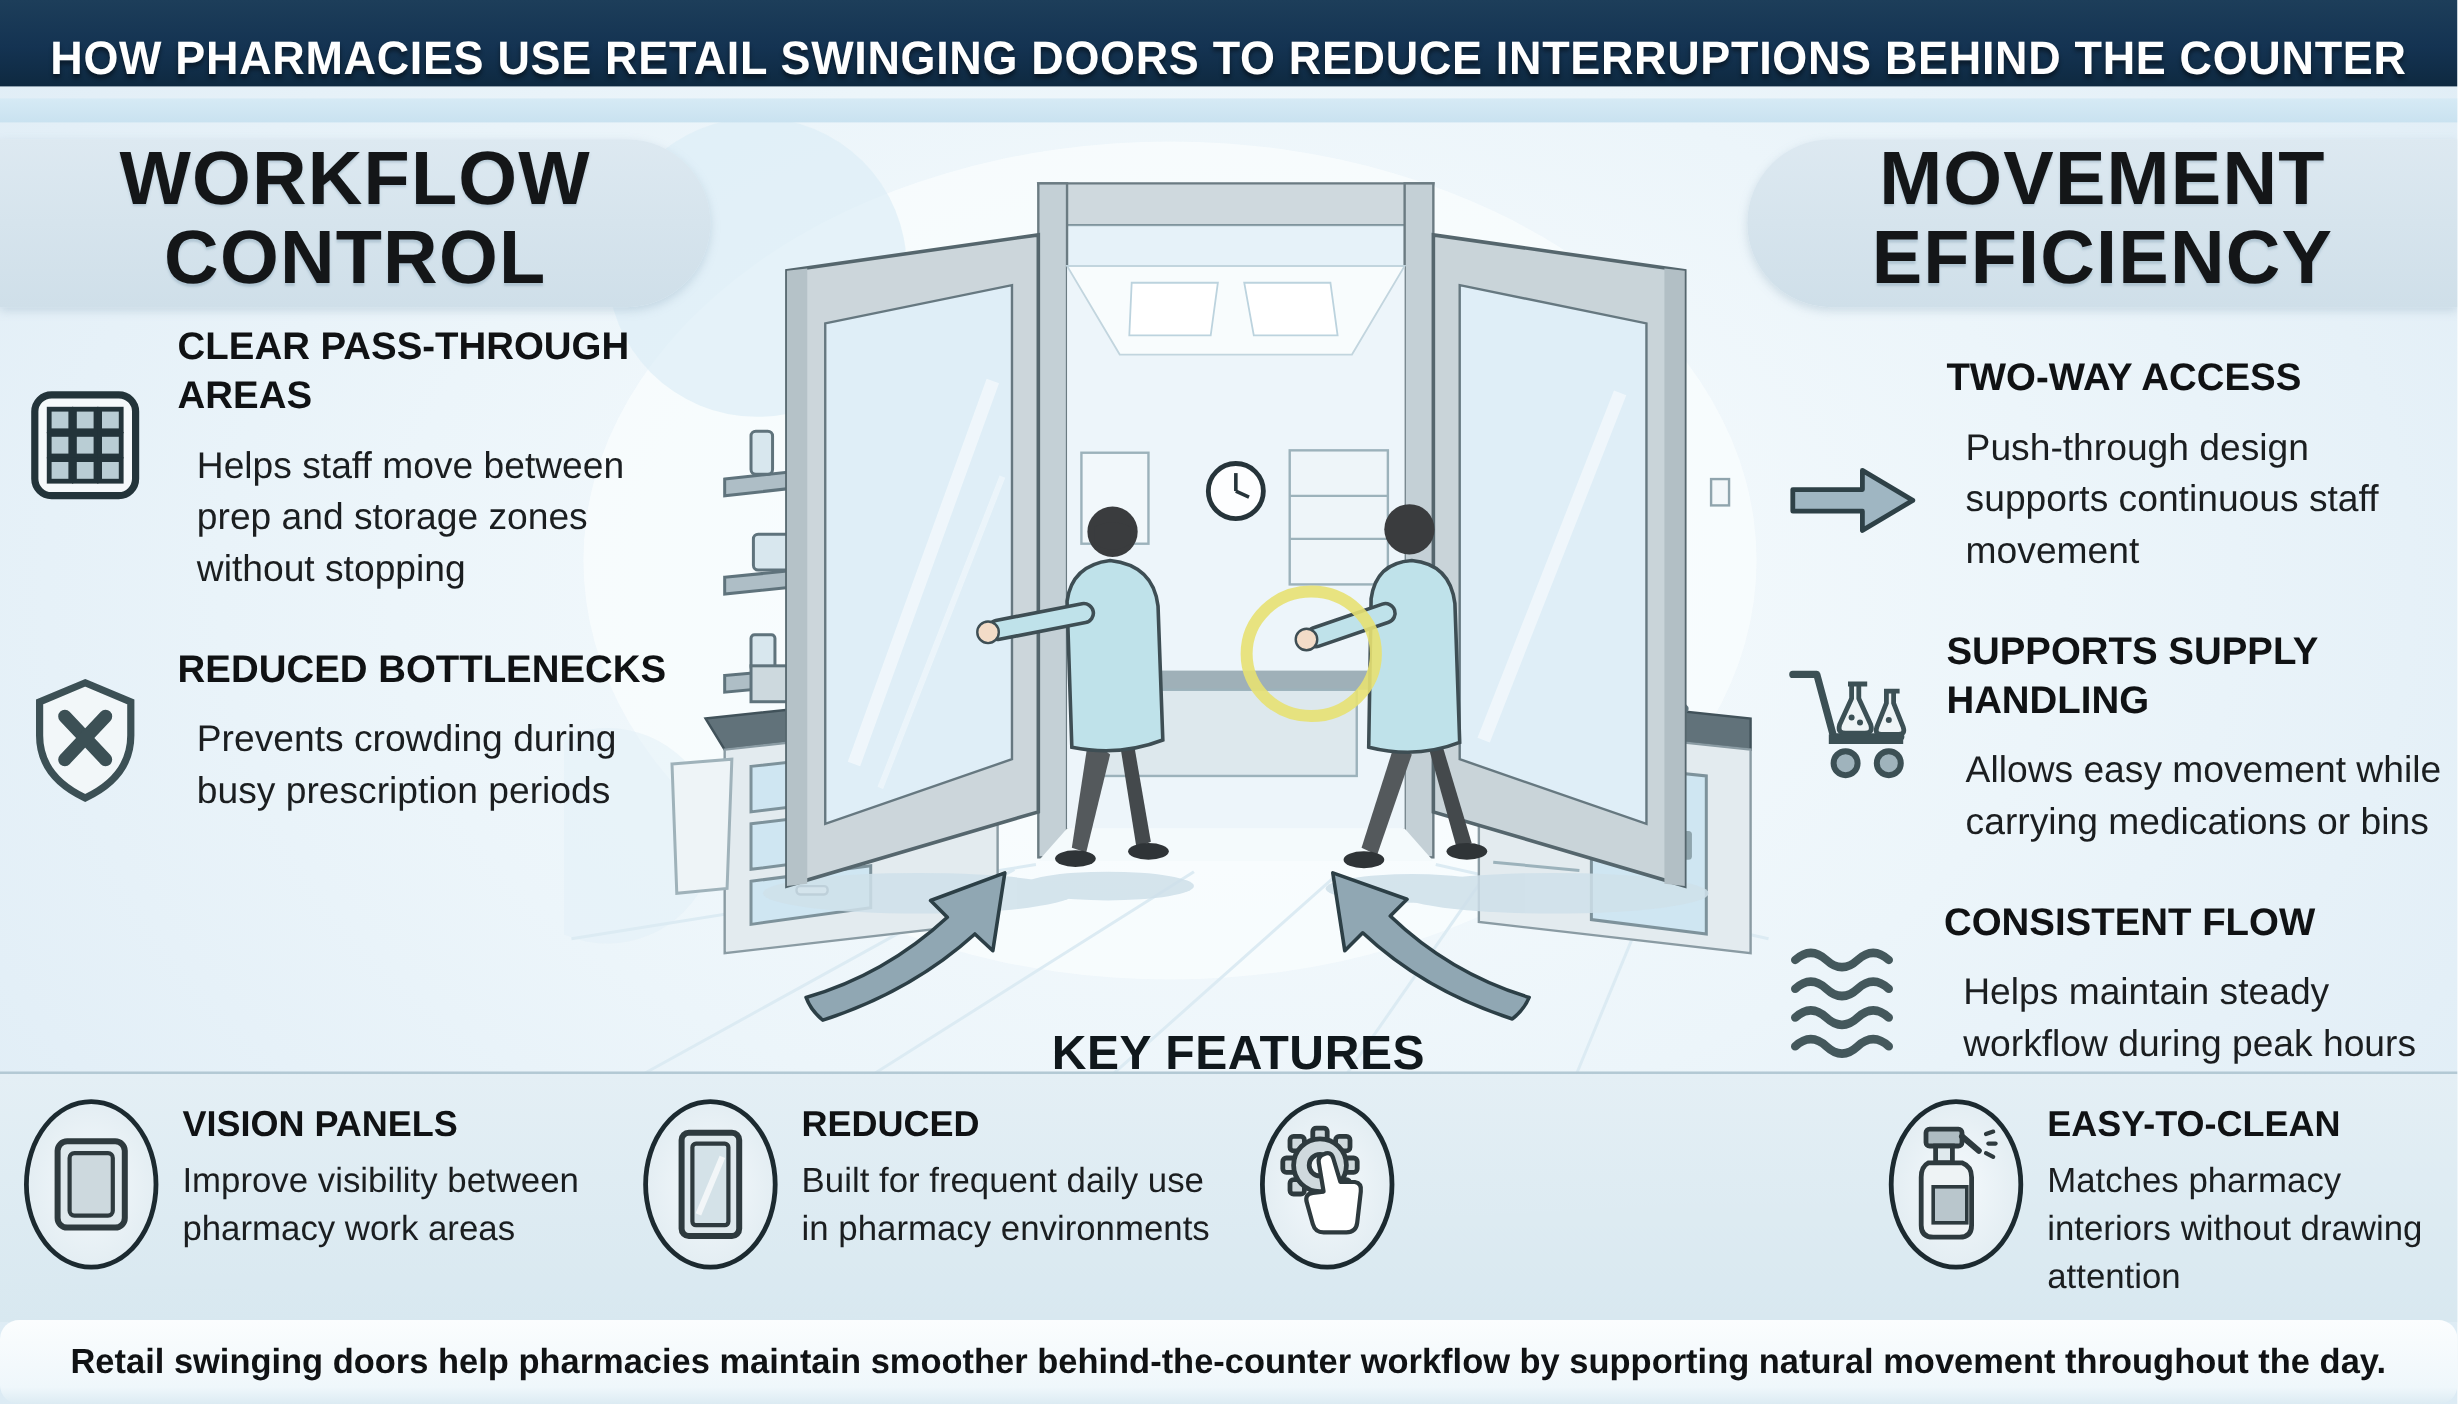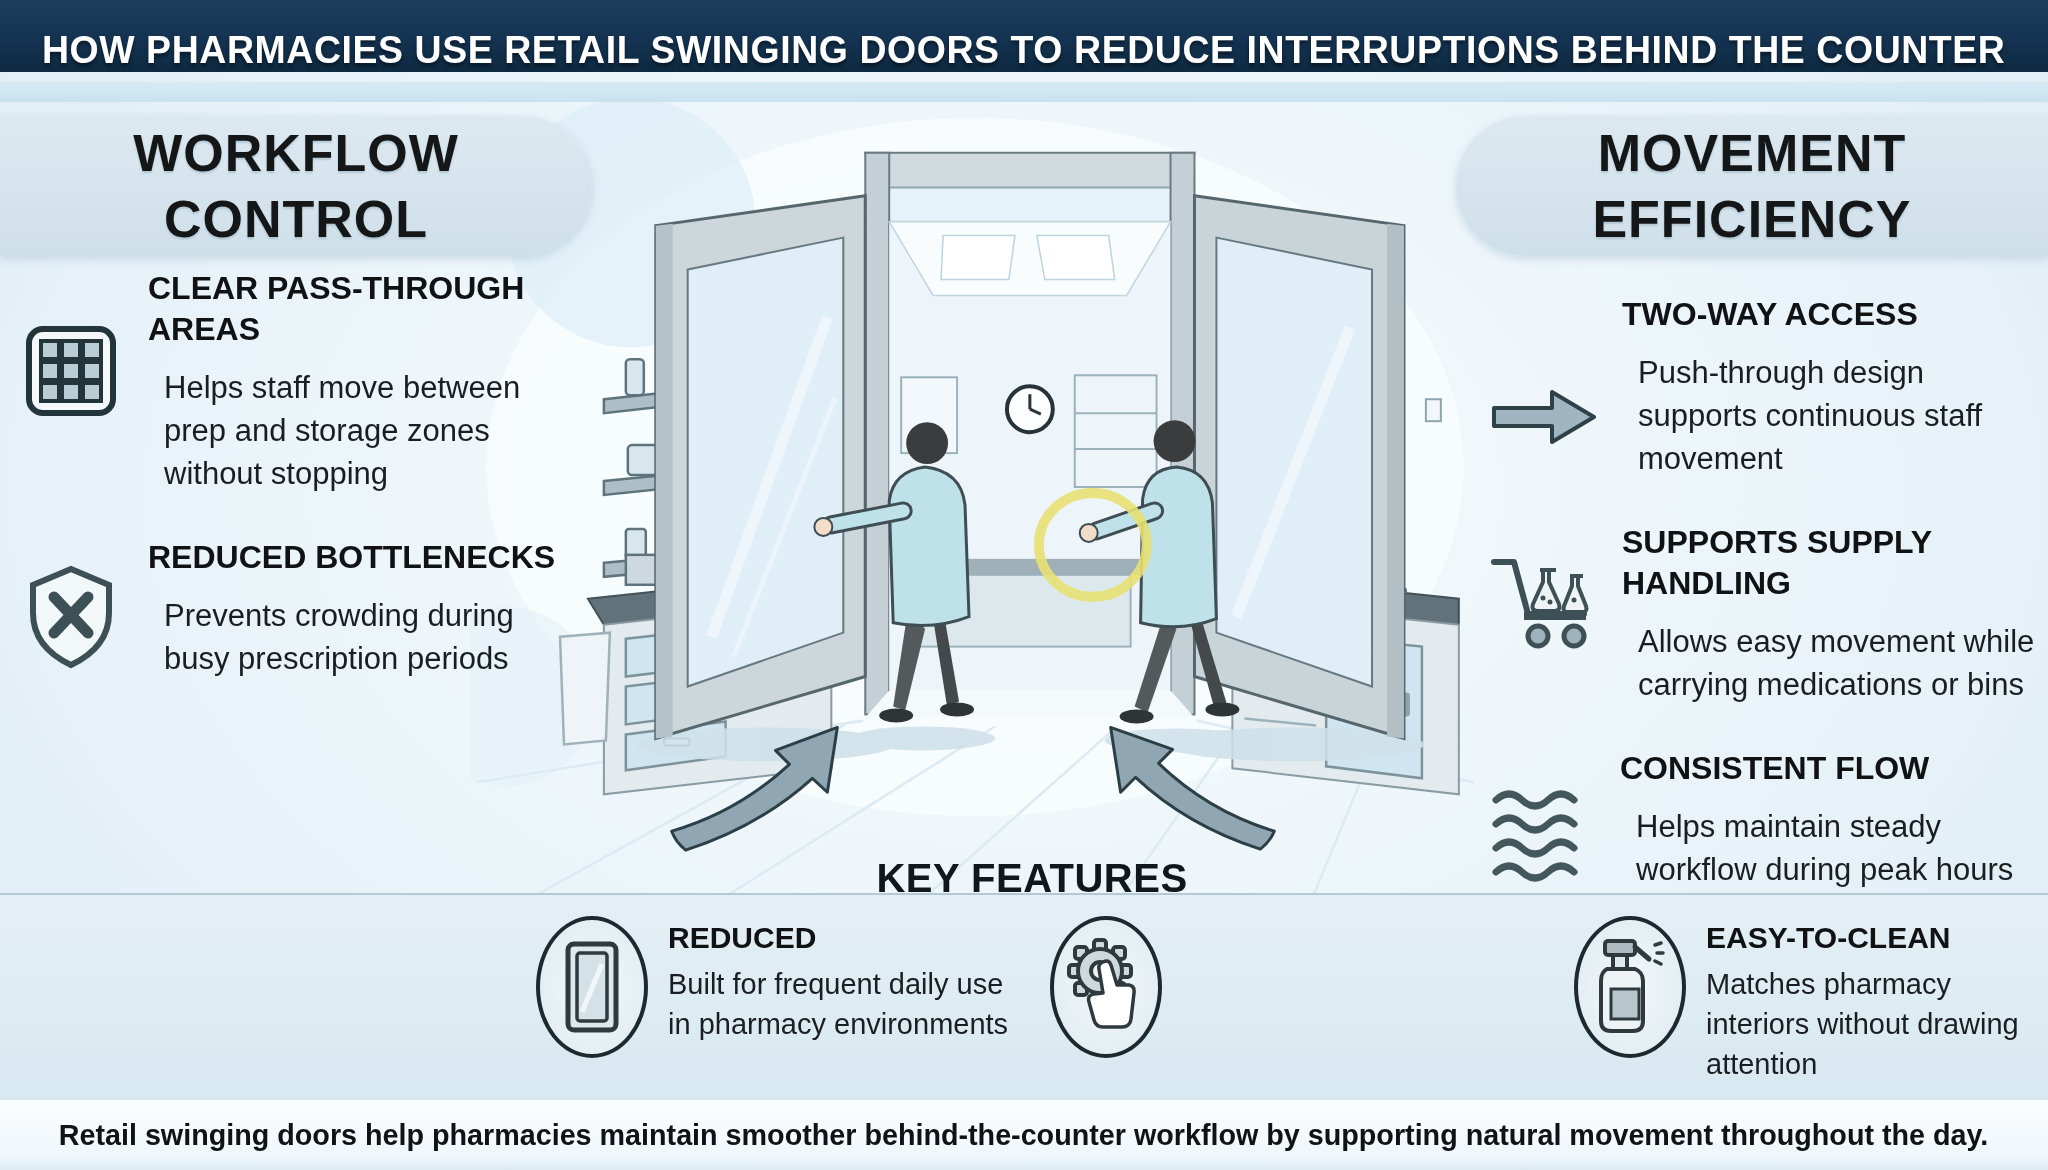--- a/index.html
+++ b/index.html
@@ -10,22 +10,22 @@
   .title-bar{position:absolute;top:0;left:0;right:0;height:72px;z-index:6;
     background:linear-gradient(180deg,#1d3e5a 0%,#143352 55%,#0e2940 100%);
     display:flex;align-items:flex-end;justify-content:center;}
   .title-bar span{color:#ffffff;font-weight:bold;font-size:39px;letter-spacing:.6px;
     transform:scaleX(.96);white-space:nowrap;text-shadow:0 3px 4px rgba(0,0,0,.45);}
   .subtitle-strip{position:absolute;top:82px;left:0;right:0;height:20px;z-index:5;
     background:linear-gradient(180deg,#d6eaf5,#c9e2f0);}
   
   .band{position:absolute;top:116px;width:592px;height:140px;z-index:4;
     background:linear-gradient(180deg,#dde9f1,#cfdfe9);
-    display:flex;flex-direction:column;justify-content:center;align-items:center;
-    font-weight:bold;font-size:52px;line-height:66px;letter-spacing:1px;color:#141618;
+    display:flex;flex-direction:column;align-items:center;
+    font-weight:bold;font-size:63px;line-height:66px;letter-spacing:1px;color:#141618;
     text-shadow:0 2px 2px rgba(125,155,175,.4);box-shadow:0 3px 8px rgba(140,170,190,.35);}
   .band.left{left:0;border-radius:0 72px 72px 0;}
   .band.right{right:0;border-radius:72px 0 0 72px;}
   
   .col{position:absolute;width:566px;z-index:4;}
   .col.left{left:16px;top:268px;}
   .col.right{left:1488px;top:294px;}
   .item{display:flex;gap:22px;margin-bottom:26px;}
   .icon-box{flex:0 0 110px;display:flex;justify-content:center;align-items:flex-start;}
   .pt-a{padding-top:56px;}.pt-b{padding-top:26px;}.pt-c{padding-top:54px;}
@@ -45,21 +45,21 @@
   .feature{position:absolute;top:916px;display:flex;gap:20px;width:478px;z-index:4;}
   .f1{left:20px;}.f2{left:536px;}.f3{left:1050px;}.f4{left:1574px;}
   .f-ellipse{flex:0 0 112px;height:142px;border:4px solid #1c2a30;border-radius:50%;
     box-sizing:border-box;display:flex;align-items:center;justify-content:center;
     background:radial-gradient(#f4f9fc,#dde9ef);}
   .feature h3{margin:4px 0 8px;font-size:30px;line-height:36px;color:#101214;}
   .feature p{margin:0;font-size:29px;line-height:40px;color:#1b1e20;}
   
   .footer{position:absolute;left:0;right:0;bottom:0;height:70px;z-index:6;
     background:linear-gradient(180deg,#fbfdfe,#eff7fb 80%,#dcebf3);
-    display:flex;align-items:center;justify-content:center;}
+    display:flex;align-items:center;justify-content:center;border-radius:16px;}
   .footer p{margin:0;font-weight:bold;font-size:29px;color:#101214;white-space:nowrap;
     transform:scaleX(.99);}
   .icn{display:block;}
 </style>
 </head>
 <body>
 
 <div id="canvas">
 
   <header class="title-bar">
@@ -313,20 +313,32 @@
         <p>Helps maintain steady workflow during peak hours</p>
       </div>
     </article>
   </section>
 
   <div class="features-band"></div>
   <div class="kf-heading">
     <h2>KEY FEATURES</h2>
   </div>
 
+  <div class="feature f1">
+    <div class="f-ellipse">
+      <svg class="icn" width="70" height="92" viewBox="0 0 70 92">
+        <rect x="7" y="10" width="56" height="72" rx="8" fill="#dfe9ed" stroke="#2e3a3e" stroke-width="5"></rect>
+        <rect x="17" y="20" width="36" height="52" rx="4" fill="#cdd9de" stroke="#2e3a3e" stroke-width="3.5"></rect>
+      </svg>
+    </div>
+    <div class="txt">
+      <h3>VISION PANELS</h3>
+      <p>Improve visibility between pharmacy work areas</p>
+    </div>
+  </div>
 
   <div class="feature f2">
     <div class="f-ellipse">
       <svg class="icn" width="64" height="98" viewBox="0 0 64 98">
         <rect x="8" y="6" width="48" height="86" rx="6" fill="#dfe9ed" stroke="#2e3a3e" stroke-width="5"></rect>
         <rect x="17" y="15" width="30" height="68" rx="3" fill="#d4e2e8" stroke="#2e3a3e" stroke-width="3.5"></rect>
         <line x1="22" y1="74" x2="42" y2="26" stroke="#ffffff" stroke-width="5" opacity="0.7"></line>
       </svg>
     </div>
     <div class="txt">

